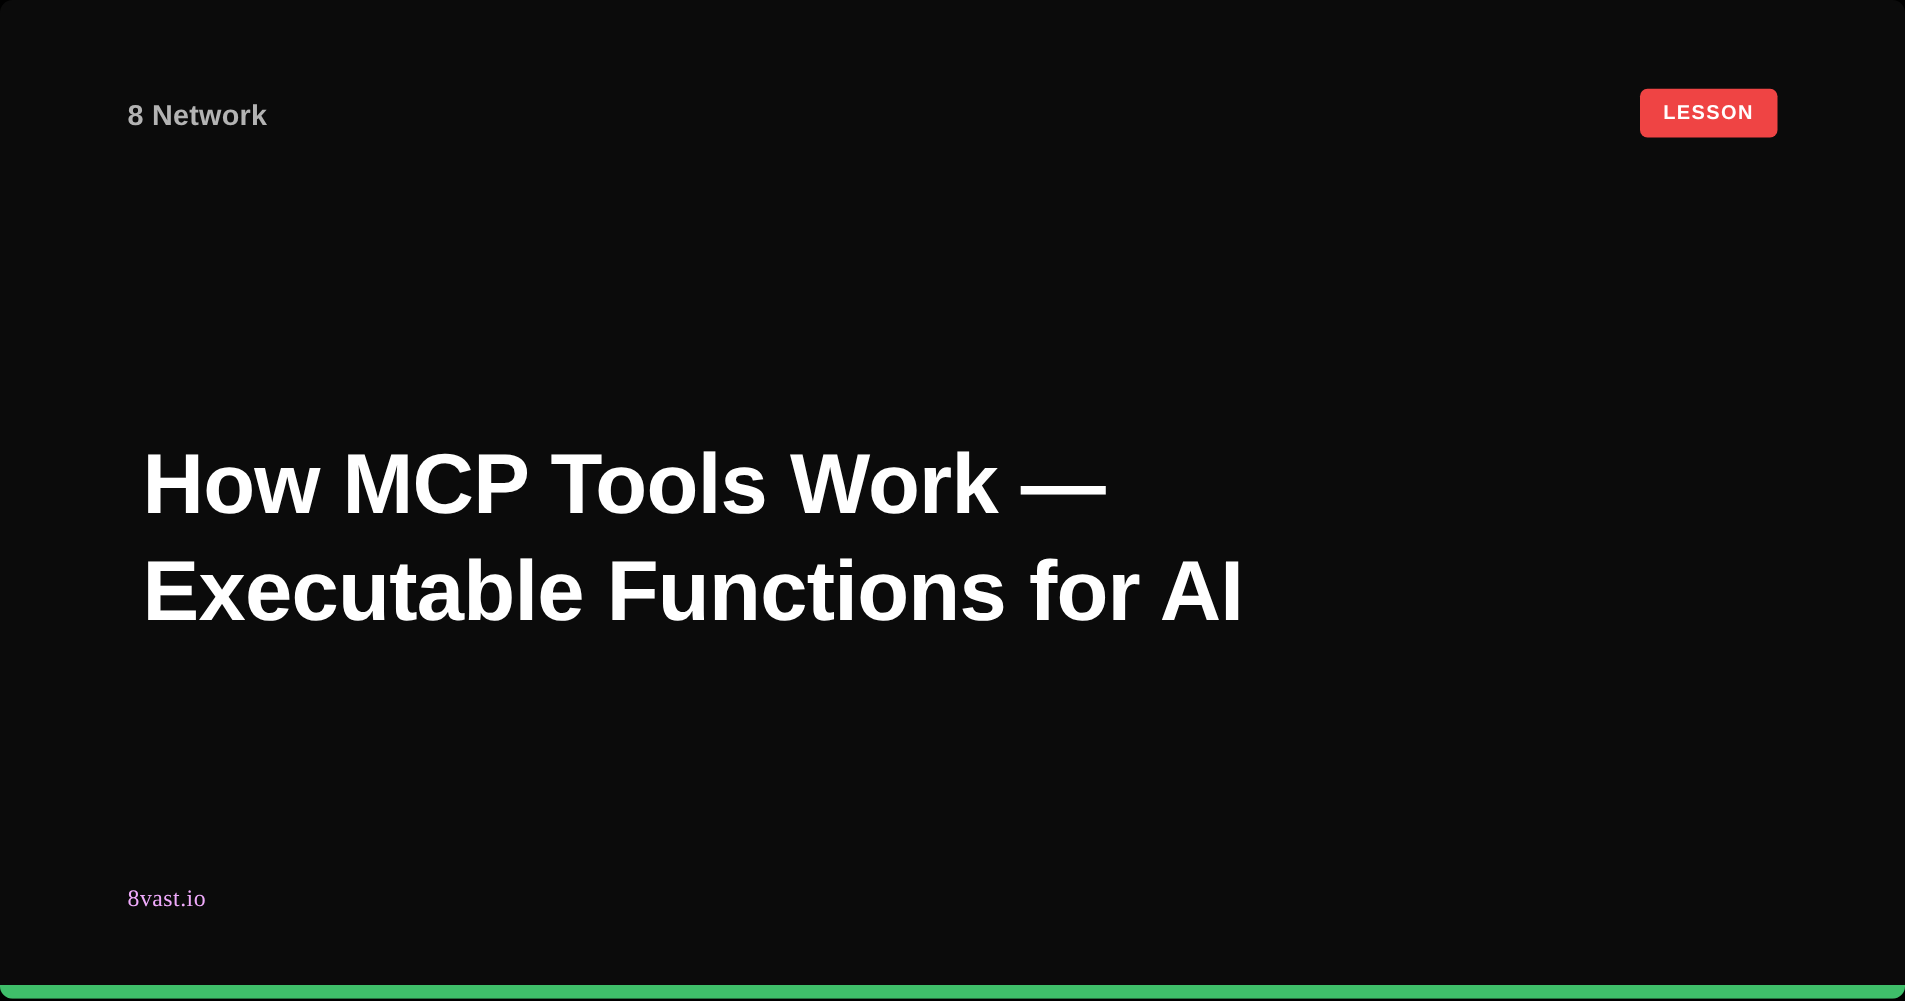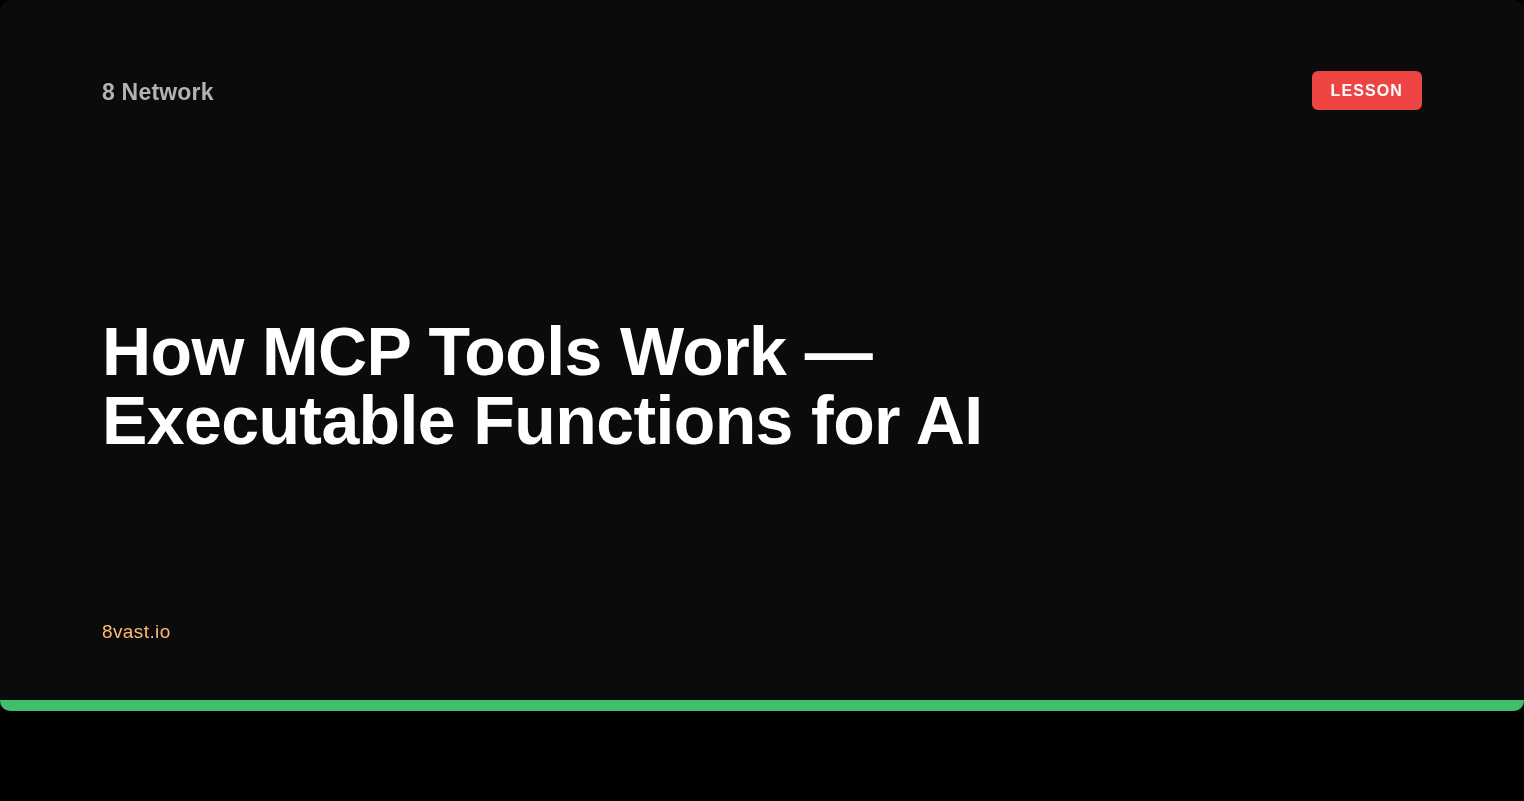--- a/index.html
+++ b/index.html
@@ -11,21 +11,21 @@
     width: 1524px;
     height: 801px;
     overflow: hidden;
     font-family: "Liberation Sans", sans-serif;
   }
 
   .slide {
     position: relative;
     box-sizing: border-box;
     width: 1524px;
-    height: 711px;
+    height: 799px;
     background: #0b0b0b;
     border-radius: 10px;
     overflow: hidden;
     display: flex;
     flex-direction: column;
   }
 
   
   .slide-header {
     position: absolute;
@@ -75,24 +75,24 @@
     top: 180px;
     bottom: 120px;
     padding: 0 102px;
     box-sizing: border-box;
     display: flex;
     flex-direction: column;
     justify-content: center;
   }
 
   .title {
-    margin: 0;
+    margin: 12px;
     font-size: 68px;
     font-weight: bold;
-    line-height: 69px;
+    line-height: 86px;
     color: #ffffff;
     letter-spacing: -0.6px;
     max-width: 1120px;
   }
 
   .subtitle {
     margin: 0;
     padding-top: 108px;
     font-size: 22px;
     font-weight: normal;
@@ -109,23 +109,23 @@
     right: 0;
     bottom: 0;
     height: 120px;
     padding: 0 102px;
     box-sizing: border-box;
     display: flex;
     align-items: center;
   }
 
   .footer-url {
-    font-family: Liberation Sans, sans-serif;
+    font-family: Liberation Serif, serif;
     font-size: 19px;
-    color: #fdba74;
+    color: #f0abfc;
     letter-spacing: 0.4px;
     line-height: 1;
     padding-bottom: 40px;
   }
 
   .accent-bar {
     position: absolute;
     left: 0;
     right: 0;
     bottom: 0;

